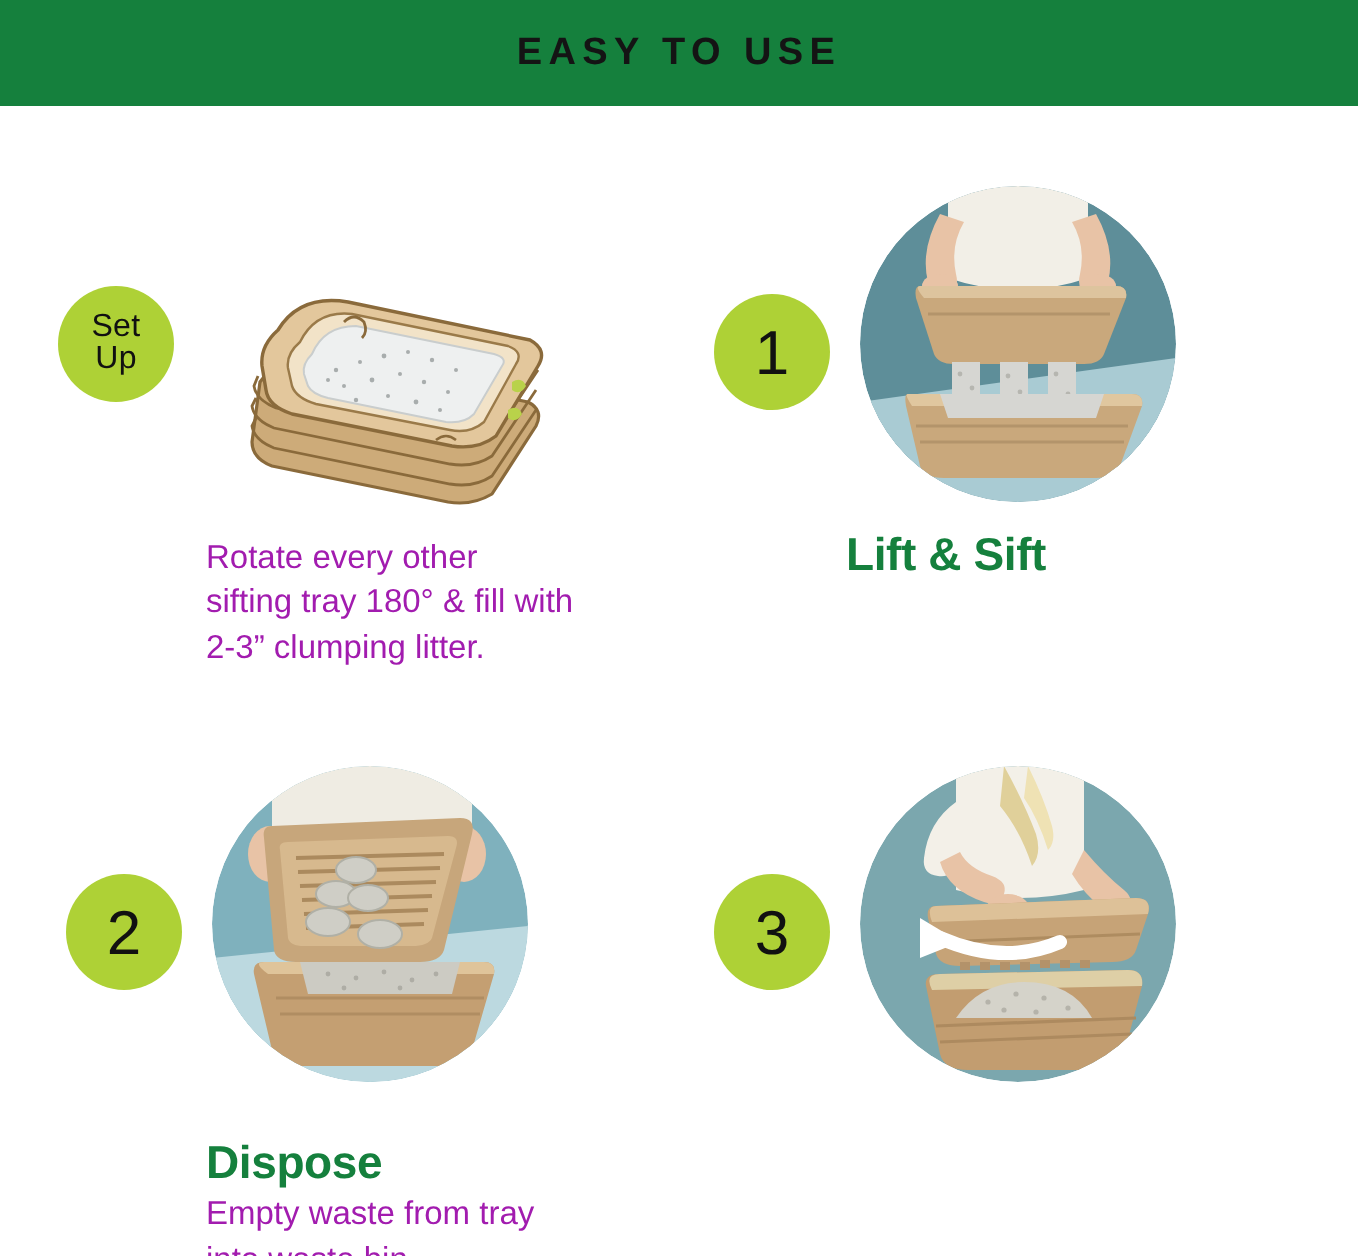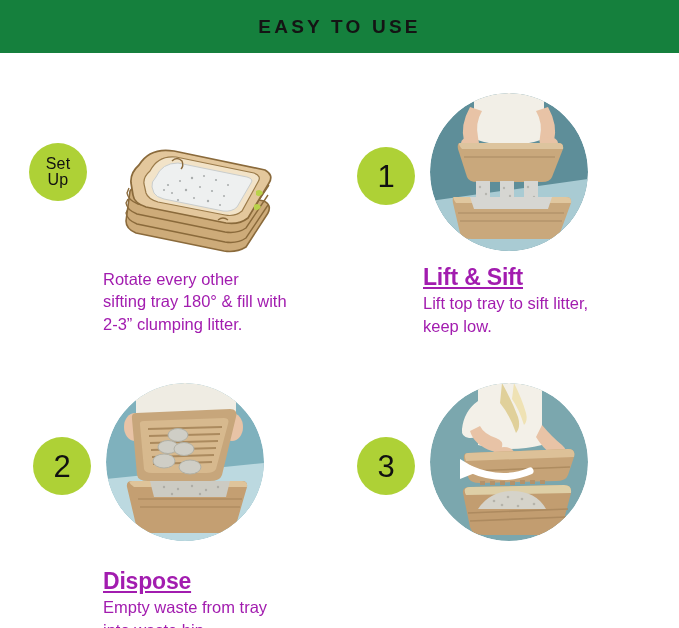--- a/index.html
+++ b/index.html
@@ -37,22 +37,22 @@
   .badge-setup .badge-label{font-size:16px;font-weight:500;color:#111;letter-spacing:.2px;}
   .badge-num{width:58px;height:58px;}
   .badge-num .badge-label{font-size:31px;font-weight:400;color:#111;}
   .badge-1{left:357px;top:94px;}
   .badge-2{left:33px;top:384px;}
   .badge-3{left:357px;top:384px;}
 
   
   .txt{position:absolute;}
   .head{
-    font-size:23px;font-weight:700;color:#a21caf;letter-spacing:-.2px;
-    margin:0 0 2px 0;line-height:1.15;text-decoration:underline;
+    font-size:23px;font-weight:700;color:#15803d;letter-spacing:-.2px;
+    margin:0 0 2px 0;line-height:1.15;
   }
   .body-txt{
     font-size:16.5px;font-weight:400;color:#a21caf;line-height:1.35;
     white-space:pre-line;margin:0;
   }
   .txt-setup{left:103px;top:215px;width:240px;}
   .txt-1{left:423px;top:211px;width:245px;}
   .txt-2{left:103px;top:515px;width:245px;}
   .txt-3{left:423px;top:497px;width:250px;}
 
@@ -176,22 +176,20 @@
         <path d="M28 120 L134 120" stroke="#b3946b" stroke-width="1.5"></path>
         <path d="M30 128 L132 128" stroke="#b3946b" stroke-width="1.5"></path>
 
         <path d="M40 104 L122 104 L118 116 L44 116 Z" fill="#d6d6d2"></path>
       </g>
     </svg>
   </div>
 
   <div class="txt txt-1">
     <h3 class="head">Lift &amp; Sift</h3>
-    <p class="body-txt">Lift top tray to sift litter,
-keep low.</p>
   </div>
 
   <div class="badge badge-num badge-2">
     <span class="badge-label">2</span>
   </div>
 
   <div class="photo photo-2">
     <svg width="158" height="158" viewBox="0 0 158 158">
       <defs>
           <clipPath id="c2">

